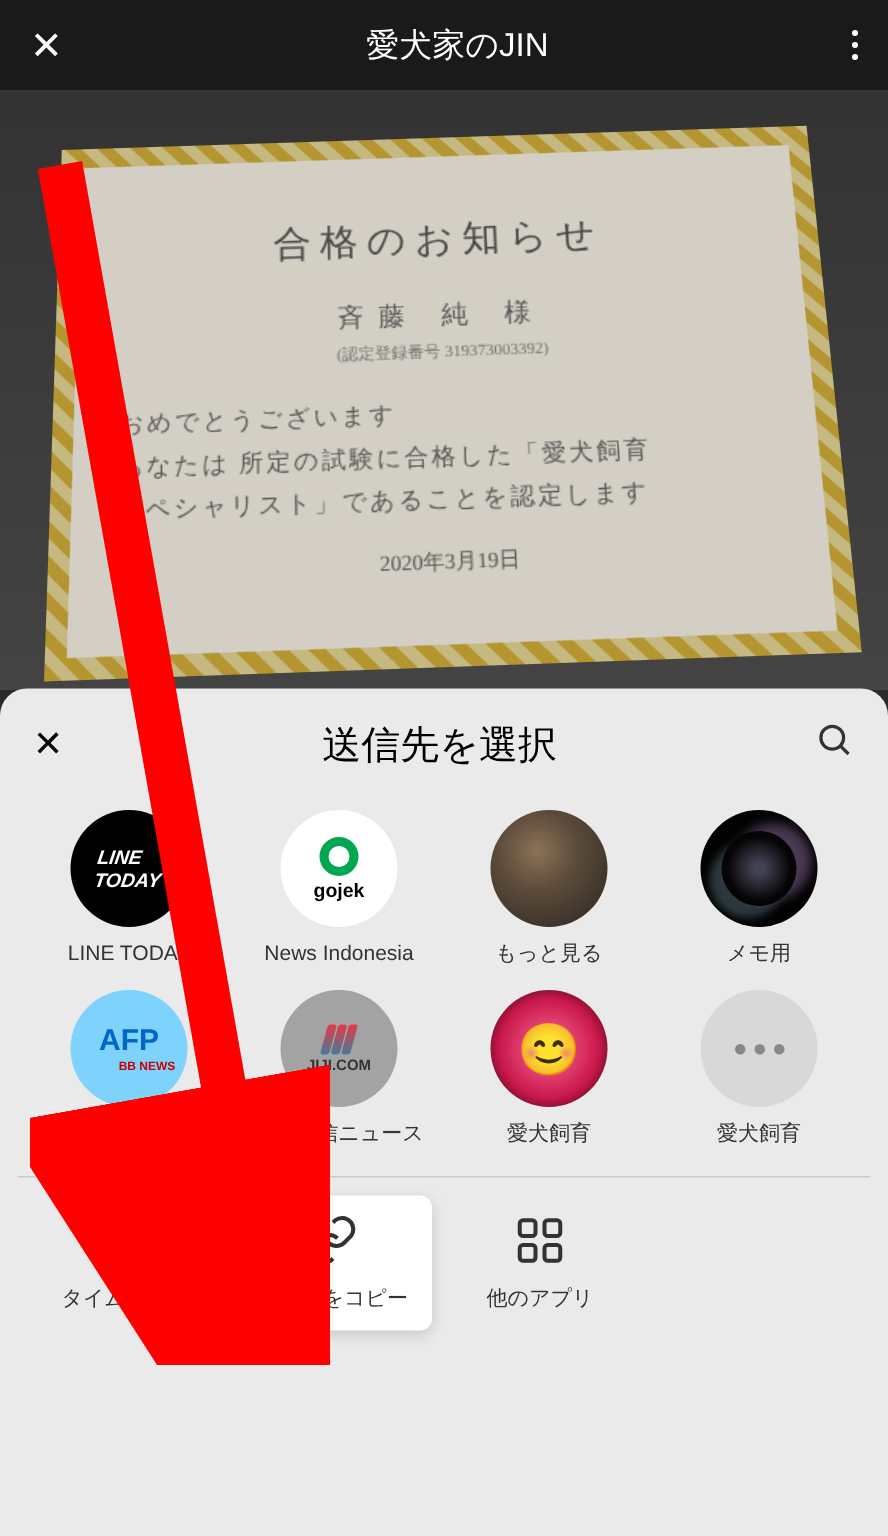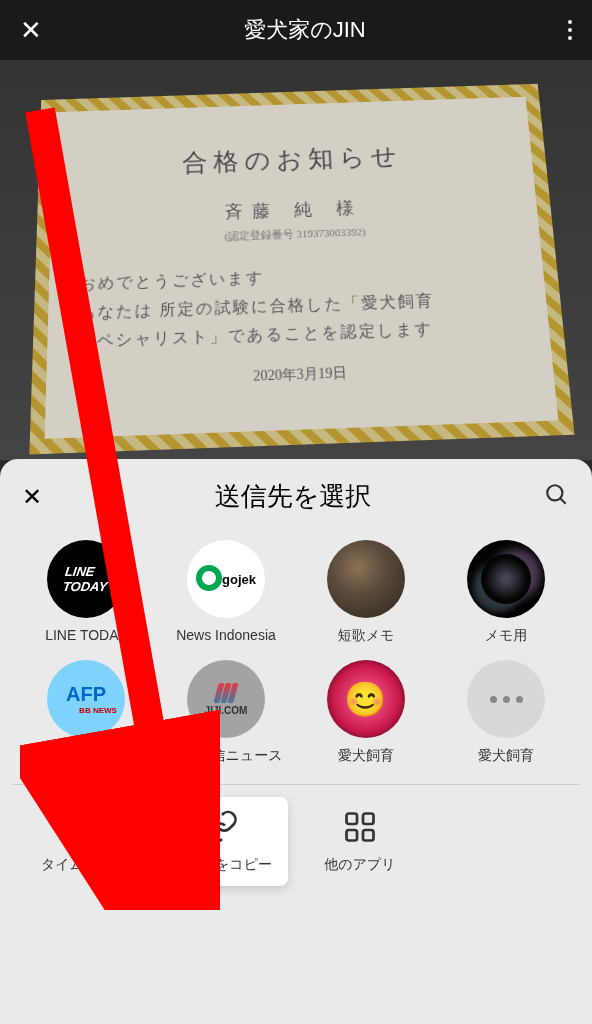--- a/index.html
+++ b/index.html
@@ -94,21 +94,21 @@
       align-items: center;
       justify-content: center;
       font-size: 12px;
       font-weight: bold;
       margin-bottom: 8px;
       overflow: hidden;
     }
     .label { font-size: 14px; text-align: center; color: #333; line-height: 1.3; }
     .av-line { background: #000; color: white; font-size: 13px; font-style: italic; font-weight: 900; }
     .av-line span { transform: skewX(-8deg); }
-    .av-gojek { background: white; color: black; flex-direction: row; }
+    .av-gojek { background: white; color: black; flex-direction: column; }
     .av-gojek .circle { width: 26px; height: 26px; border: 6px solid #00a650; border-radius: 50%; margin-bottom: 2px; position: relative; }
     .av-gojek .txt { font-size: 13px; }
     .av-tanka { background: radial-gradient(circle at 40% 35%, #8b7355 0%, #5a4a3a 40%, #2a2420 100%); }
     .av-memo { background: radial-gradient(circle at 50% 50%, #0a0a0a 0%, #000 80%); position: relative; }
     .av-memo::after { content: ""; position: absolute; width: 50px; height: 50px; border-radius: 50%; background: radial-gradient(circle, rgba(200,200,255,0.3) 10%, transparent 60%); box-shadow: 10px -5px 8px rgba(180,140,200,0.4), -8px 8px 6px rgba(140,180,200,0.3); }
     .av-afp { background: #7dd3fc; color: #0066cc; font-size: 20px; font-weight: 900; flex-direction: column; }
     .av-afp .sub { font-size: 8px; color: #cc0000; font-weight: bold; margin-left: 24px; }
     .av-jiji { background: #a3a3a3; flex-direction: column; color: #333; font-size: 10px; font-weight: bold; }
     .av-jiji .jlogo { display: flex; gap: 1px; margin-bottom: 2px; }
     .av-jiji .jbar { width: 6px; height: 20px; background: linear-gradient(180deg, #e63946 0%, #457b9d 100%); border-radius: 2px; transform: skewX(-15deg); }
@@ -197,21 +197,21 @@
     </div>
     <div class="grid-item">
       <div class="avatar av-gojek">
         <div class="circle"></div>
           <div class="txt">gojek</div>
       </div>
       <div class="label">News Indonesia</div>
     </div>
     <div class="grid-item">
       <div class="avatar av-tanka"></div>
-      <div class="label">短歌メモ</div>
+      <div class="label">もっと見る</div>
     </div>
     <div class="grid-item">
       <div class="avatar av-memo"></div>
       <div class="label">メモ用</div>
     </div>
     <div class="grid-item">
       <div class="avatar av-afp">
         <span>AFP</span>
           <span class="sub">BB NEWS</span>
       </div>

